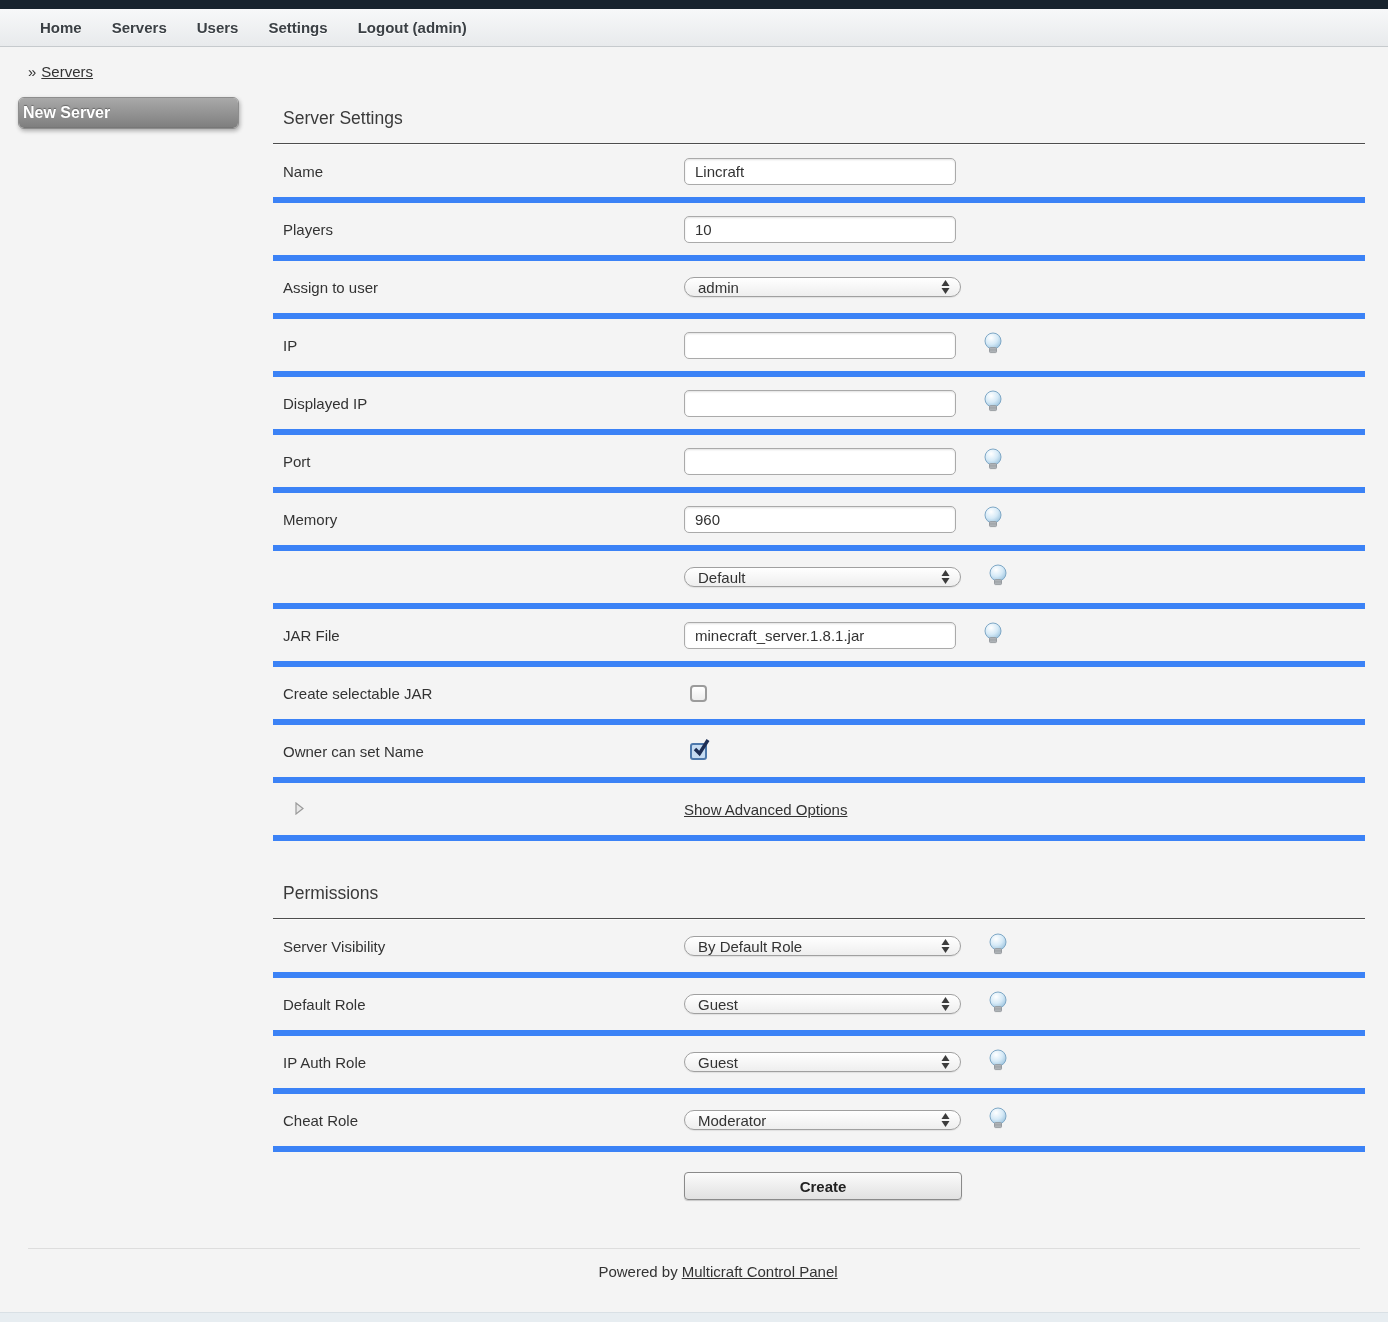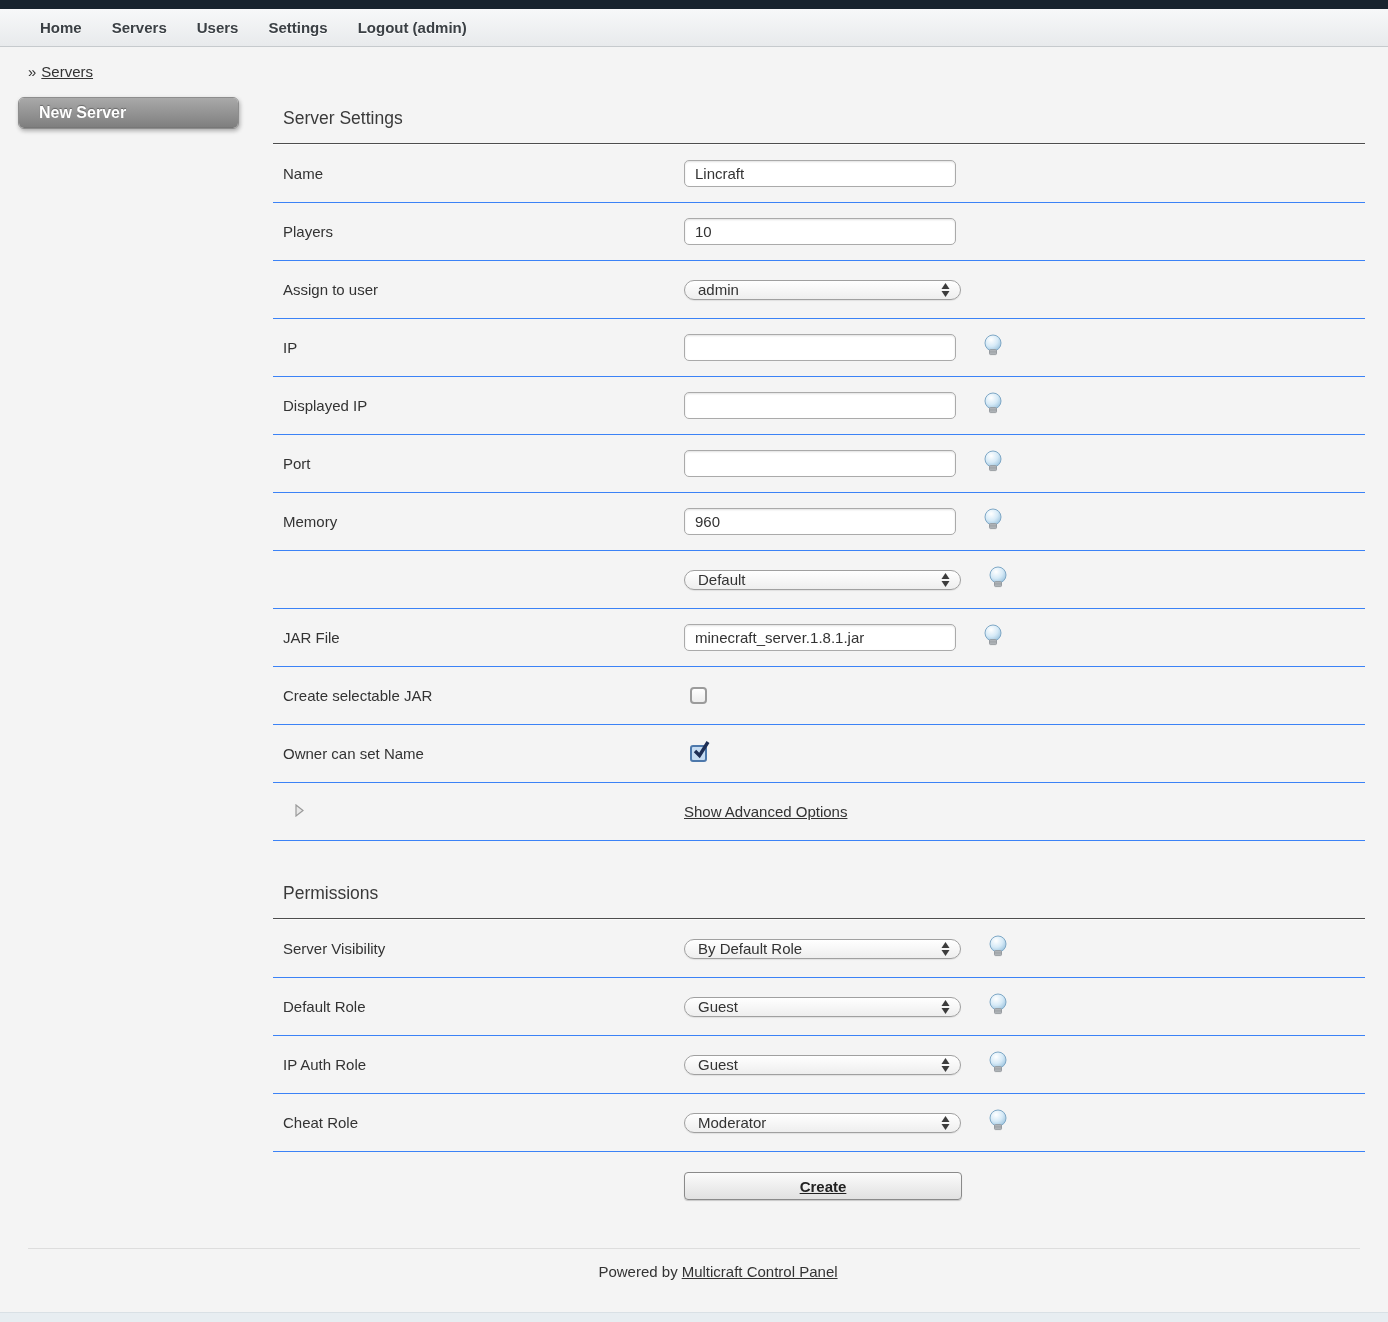--- a/index.html
+++ b/index.html
@@ -31,38 +31,38 @@
   .breadcrumb a { color:#333; text-decoration:underline; cursor:pointer; }
   .crumb-marker { margin-right:5px; }
   
   .side-box {
     position:absolute; left:18px; top:97px; width:221px;
     border:1px solid #8d8d8d; border-radius:6px;
     box-shadow:1px 2px 4px rgba(0,0,0,.3);
     background:#f6f6f6; overflow:hidden;
   }
   .side-box-header {
-    height:30px; line-height:30px; padding-left:20px;
+    height:30px; line-height:30px; padding-left:4px;
     background:linear-gradient(#a9a9a9,#7f7f7f);
     color:#fff; font-size:16px; font-weight:bold;
     text-shadow:0 -1px 1px rgba(0,0,0,.35);
     border-bottom:1px solid #777;
   }
   .side-back-row {
     display:flex; align-items:center; gap:11px;
     padding:9px 10px 9px 14px; cursor:pointer; font-size:16px; color:#333;
   }
   
   .main { margin:0 23px 0 273px; }
   .section-title { font-size:17.5px; color:#3a3a3a; padding:28px 0 14px 10px; }
   .section-rule { height:2px; background:#4d4d4d; border-bottom:1px solid #fbfbfb; }
   .perm-title { padding-top:42px; }
   .form-row {
     display:flex; align-items:center; min-height:58px;
-    border-bottom:1px solid #3b82f6;
+    border-bottom:6px solid #3b82f6;
   }
   .row-label { width:411px; padding-left:10px; font-size:15px; color:#333; }
   .row-control { display:flex; align-items:center; gap:26px; }
   
   .ti {
     width:272px; height:27px; padding:4px 10px;
     border:1px solid #aaa; border-radius:5px;
     background:#fff; font-family:"Liberation Sans",sans-serif;
     font-size:15px; color:#333;
     box-shadow:inset 0 1px 2px rgba(0,0,0,.12);
@@ -91,21 +91,21 @@
   .tri-icon { margin-left:12px; cursor:pointer; }
   .adv-link { font-size:15px; color:#333; text-decoration:underline; cursor:pointer; }
   
   .create-row { padding:20px 0 48px 0; display:flex; }
   .create-btn {
     margin-left:411px; width:278px; height:28px;
     border:1px solid #8a8a8a; border-radius:4px;
     background:linear-gradient(#fbfbfb,#e1e1e1);
     box-shadow:0 1px 1px rgba(0,0,0,.18);
     font-family:"Liberation Sans",sans-serif;
-    font-size:15px; font-weight:600; color:#222; cursor:pointer;text-decoration:underline;
+    font-size:15px; font-weight:600; color:#222; cursor:pointer;
   }
   
   .footer-sep { border-top:1px solid #ddd; margin:0 28px; }
   .footer { text-align:center; padding:14px 0 26px 0; font-size:15px; color:#333; }
   .footer a { color:#333; text-decoration:underline; cursor:pointer; }
   .powered-label { margin-right:4px;margin-left:48px; }
   .bottom-strip {
     position:absolute; bottom:0; left:0; right:0; height:10px;
     background:#e7edf1; border-top:1px solid #d9e0e5;
   }

